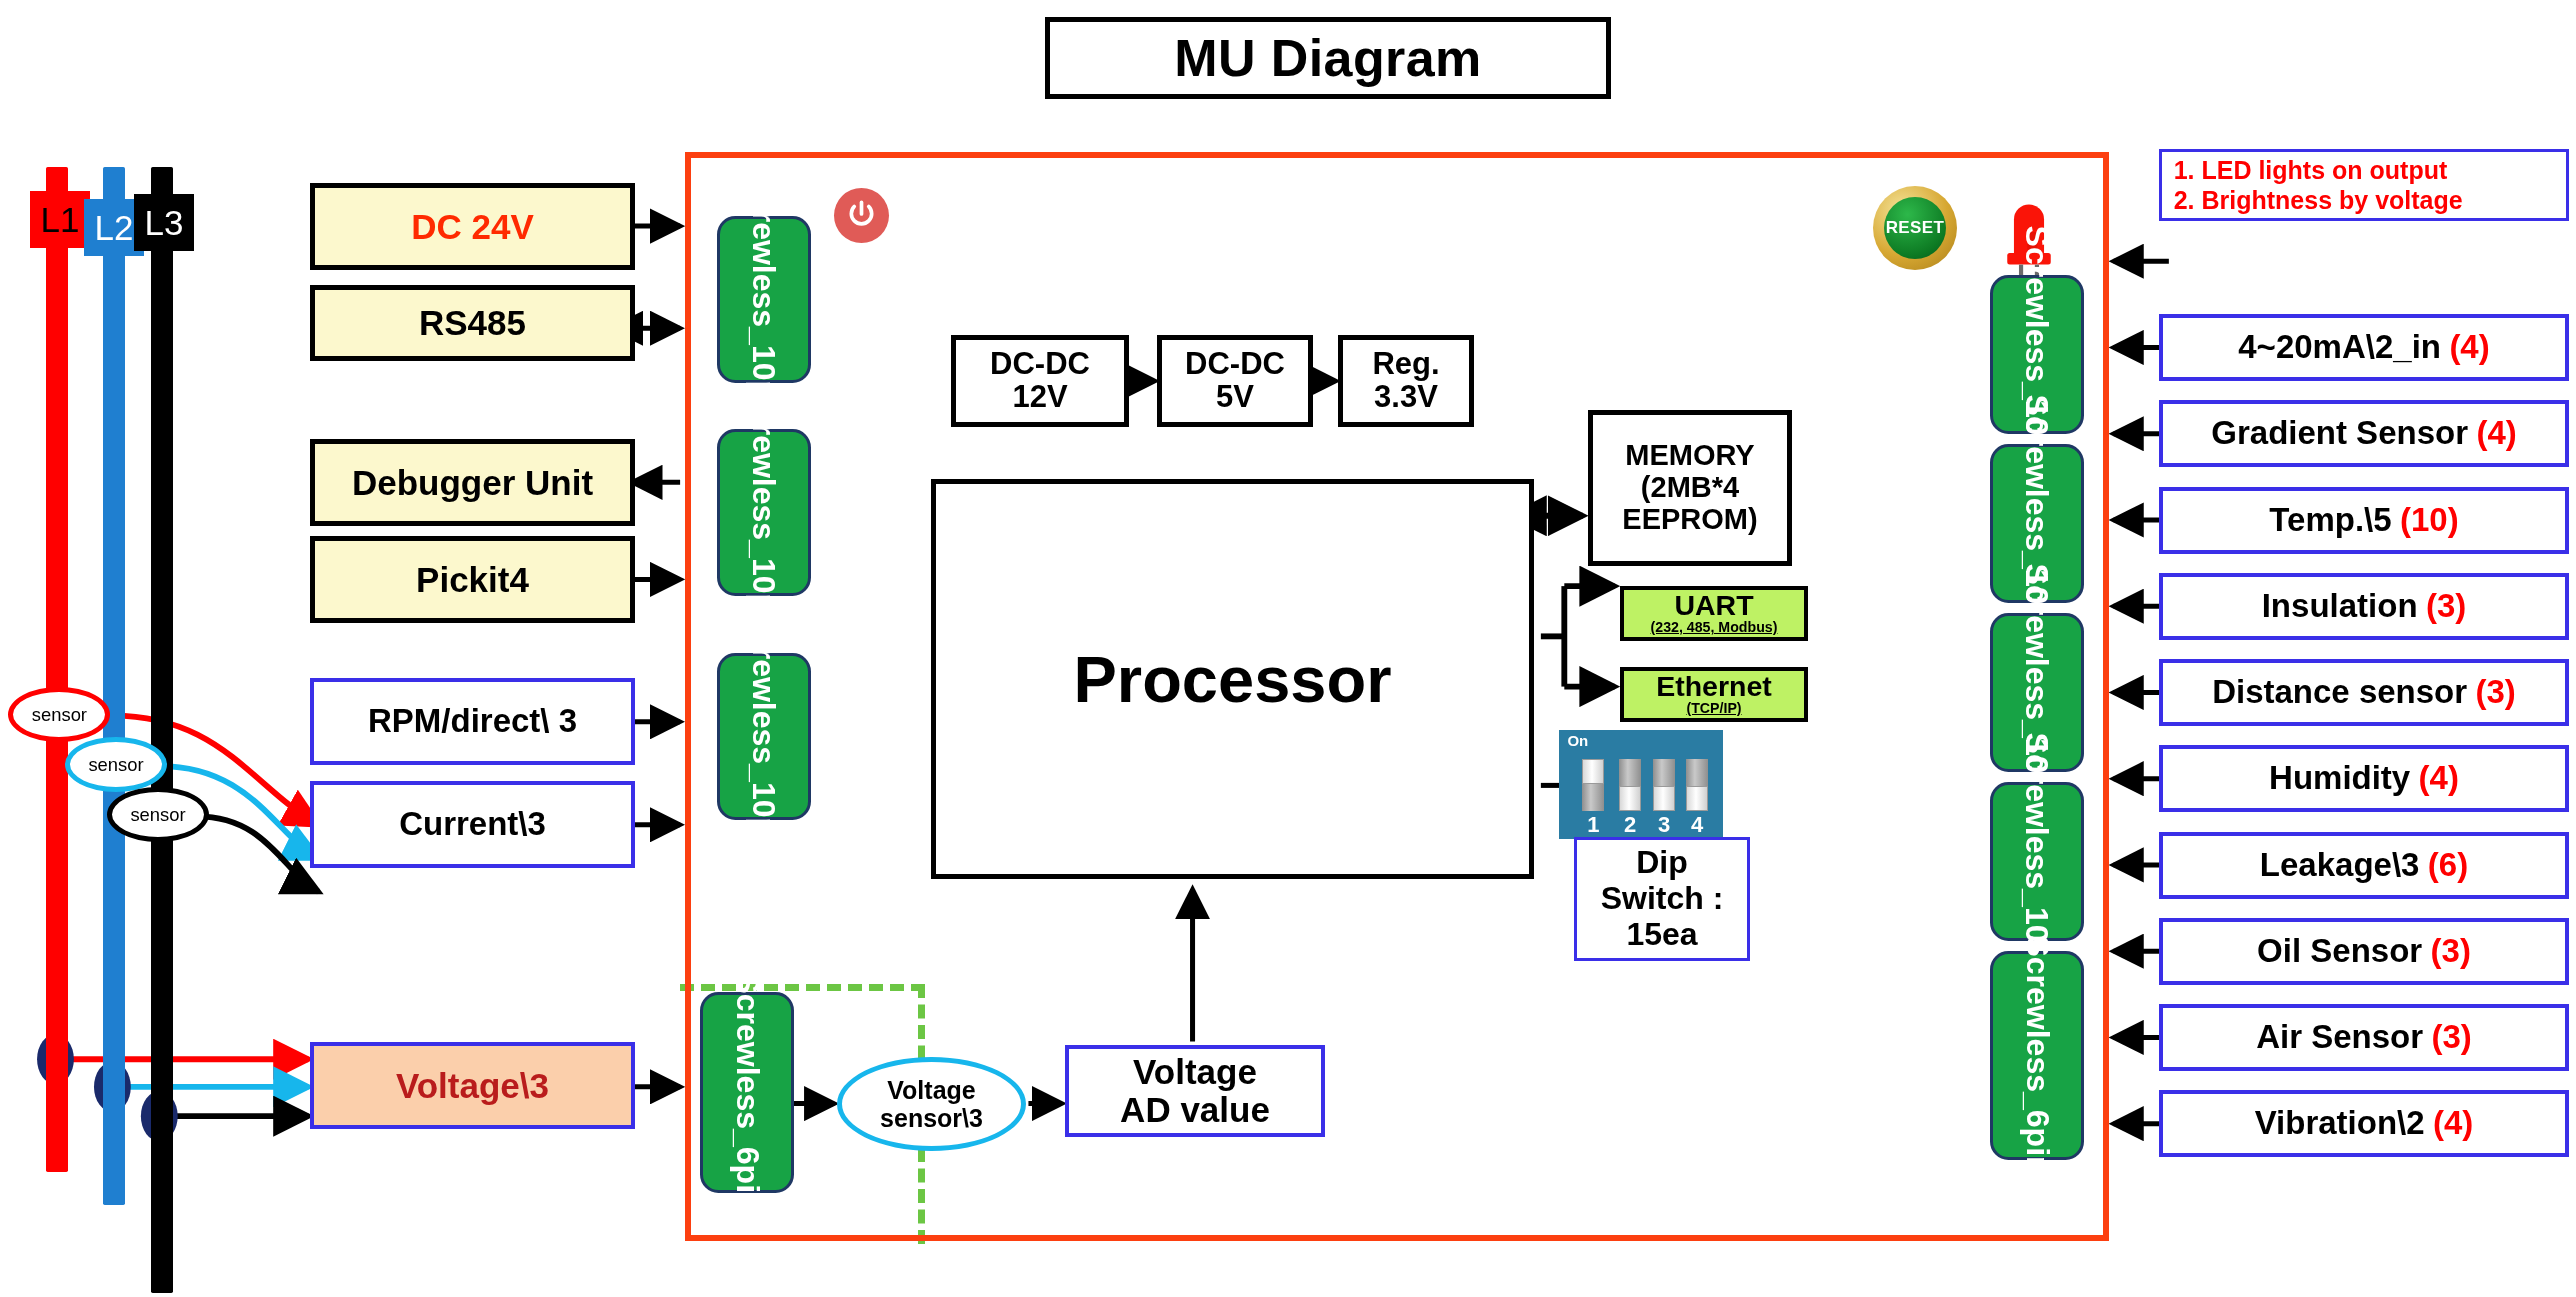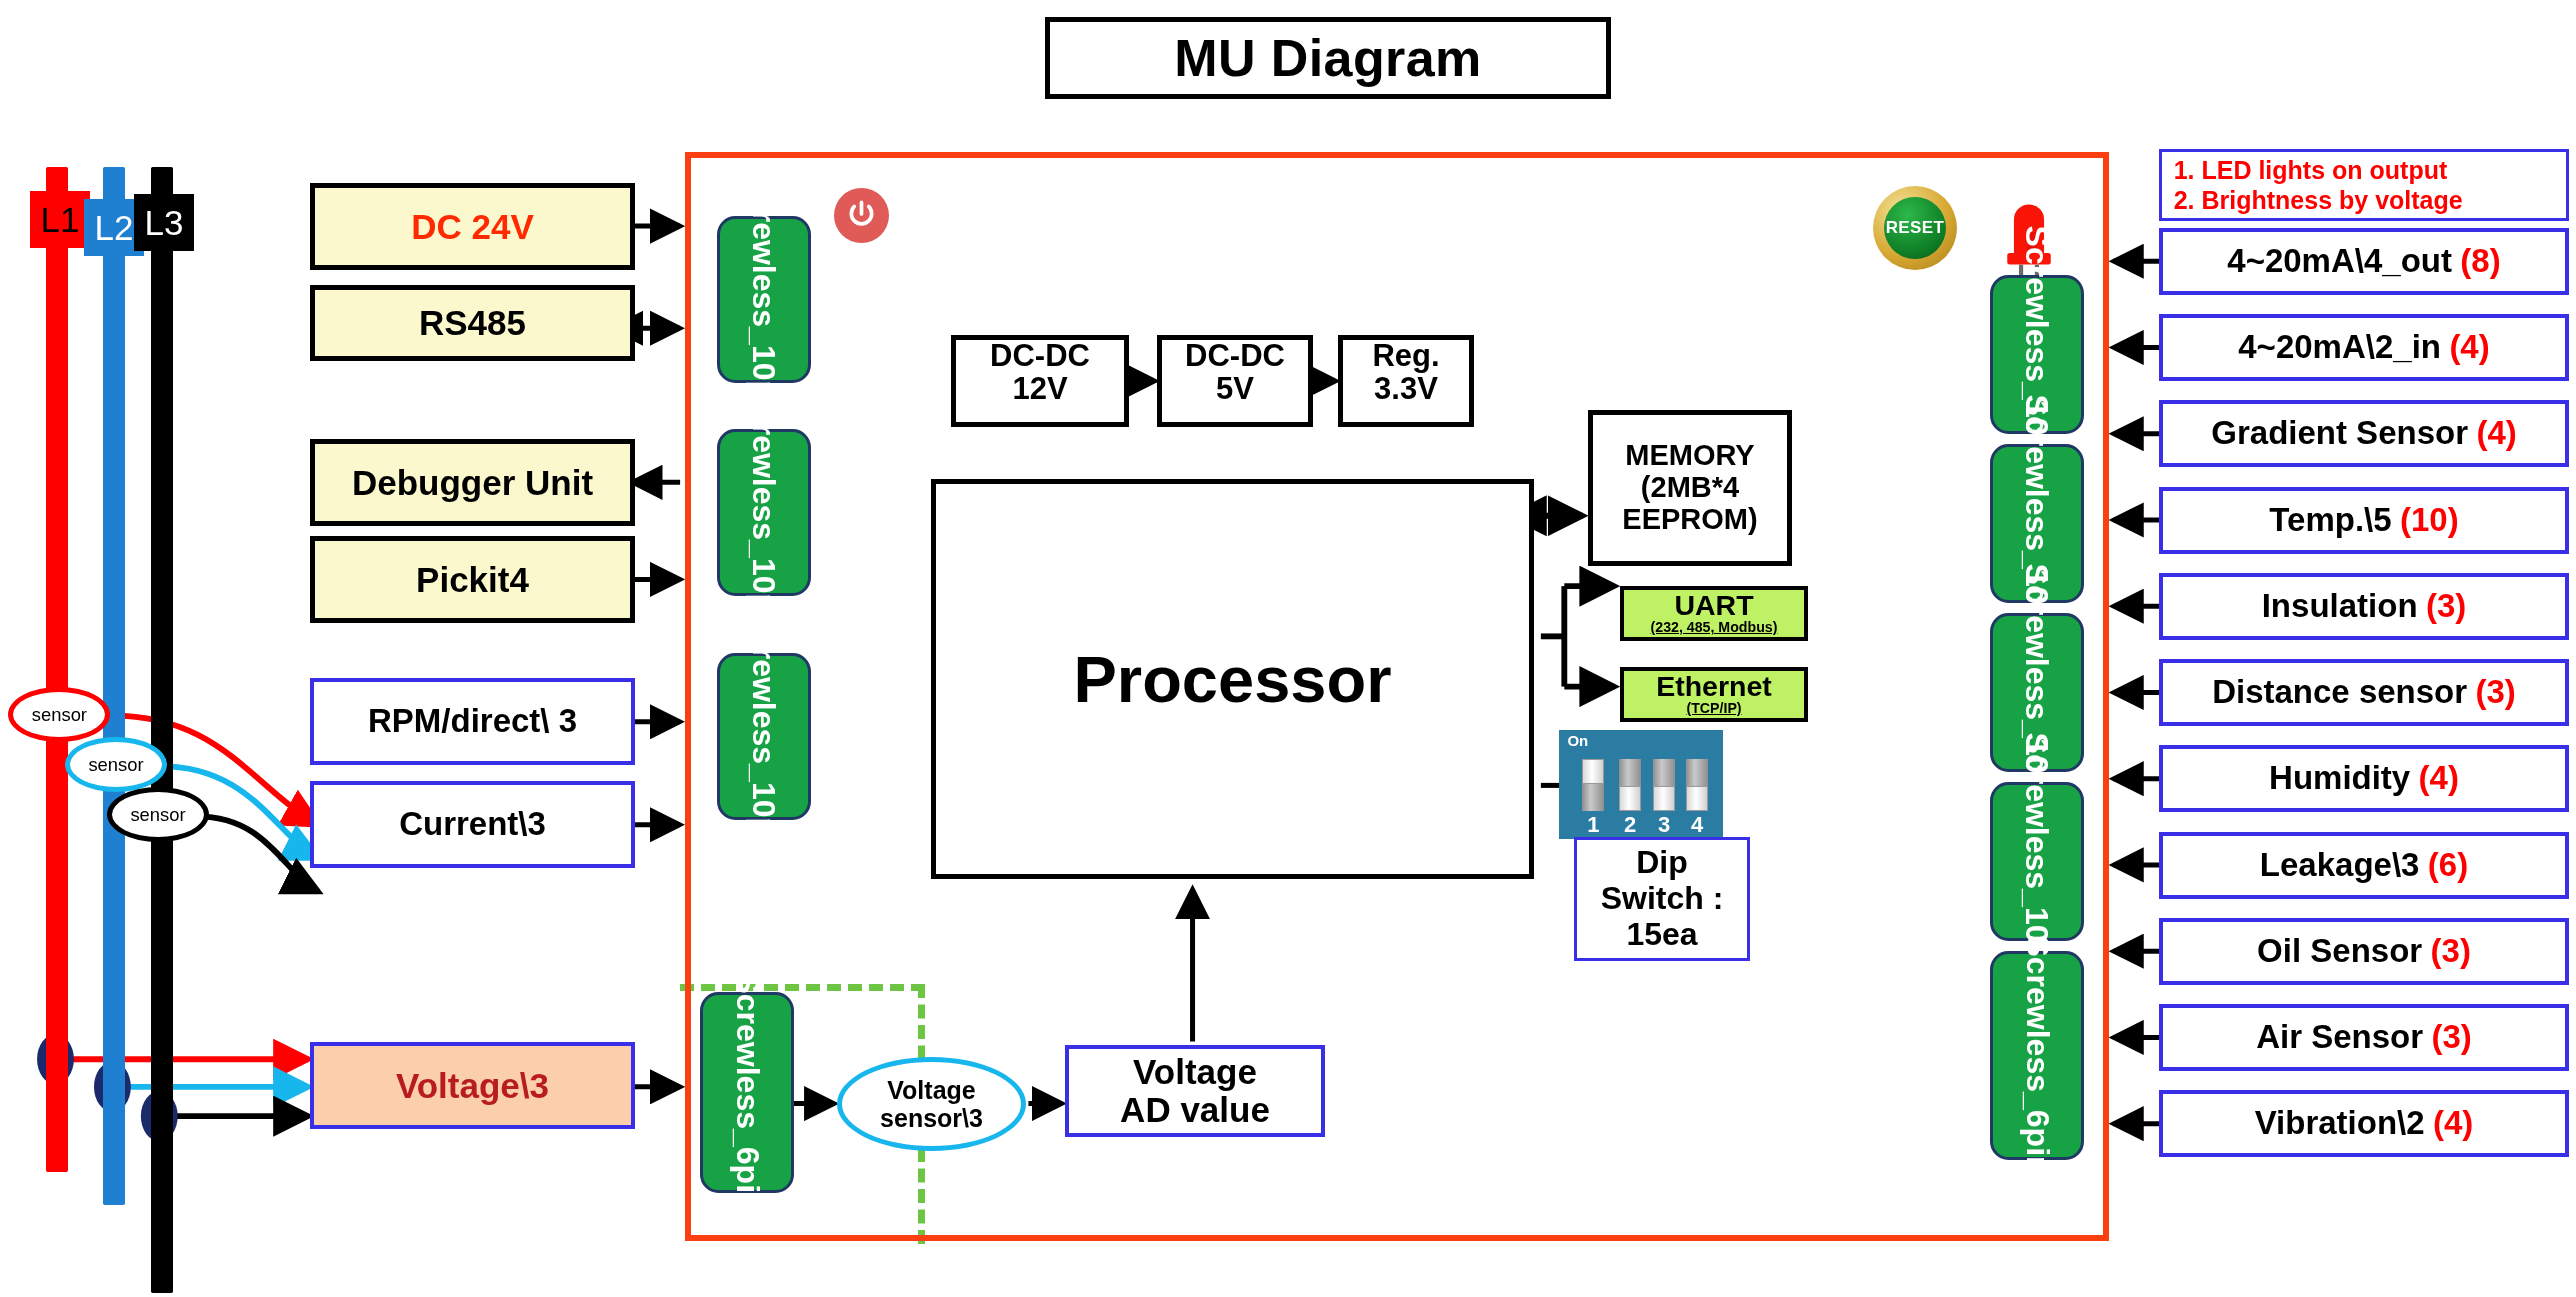--- a/index.html
+++ b/index.html
@@ -114,21 +114,21 @@
     left: 931px; top: 479px; width: 603px; height: 400px;
     border: 5px solid #000000; background: #ffffff;
     display: flex; align-items: center; justify-content: center;
   }
   #processor-label { font-size: 65px; font-weight: bold; color: #000000; }
 
   
   .dc-box {
     border: 5px solid #000000; background: #ffffff;
     display: flex; flex-direction: column;
-    align-items: center; justify-content: flex-start;
+    align-items: center; justify-content: center;
     font-size: 31px; font-weight: bold; color: #000000;
     line-height: 1.05;
   }
 
   
   #memory-box {
     left: 1588px; top: 410px; width: 204px; height: 156px;
     border: 5px solid #000000; background: #ffffff;
     display: flex; flex-direction: column;
     align-items: center; justify-content: center;
@@ -440,24 +440,20 @@
   </div>
   <div class="abs screwless" style="left:1990px; top:951px; width:94px; height:209px;">
     <span class="vtext">Screwless_6pin</span>
   </div>
 
   <div class="abs note-box" style="left:2159px; top:149px; width:410px; height:72px;">
     <div>1. LED lights on output</div>
     <div>2. Brightness by voltage</div>
   </div>
 
-  <div class="abs box right-box" style="left:2159px; top:228px; width:410px; height:67px;">
-    <span>4~20mA\4_out</span>
-    <span class="cnt">(8)</span>
-  </div>
   <div class="abs box right-box" style="left:2159px; top:314px; width:410px; height:67px;">
     <span>4~20mA\2_in</span>
     <span class="cnt">(4)</span>
   </div>
   <div class="abs box right-box" style="left:2159px; top:400px; width:410px; height:67px;">
     <span>Gradient Sensor</span>
     <span class="cnt">(4)</span>
   </div>
   <div class="abs box right-box" style="left:2159px; top:487px; width:410px; height:67px;">
     <span>Temp.\5</span>

